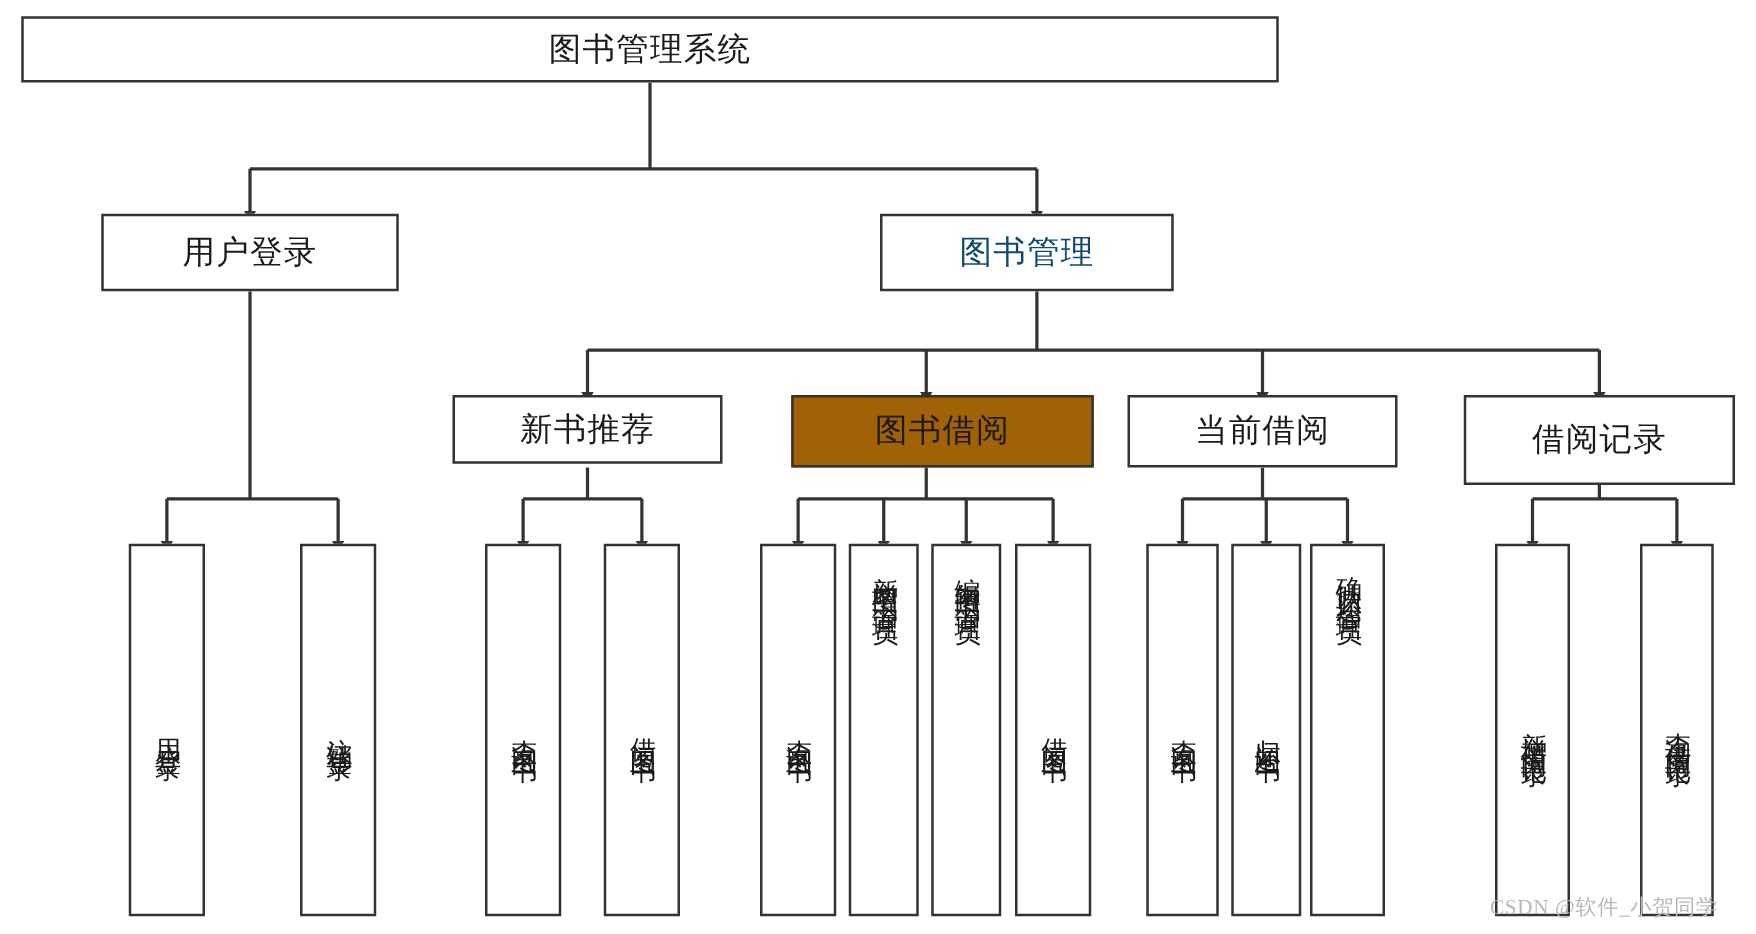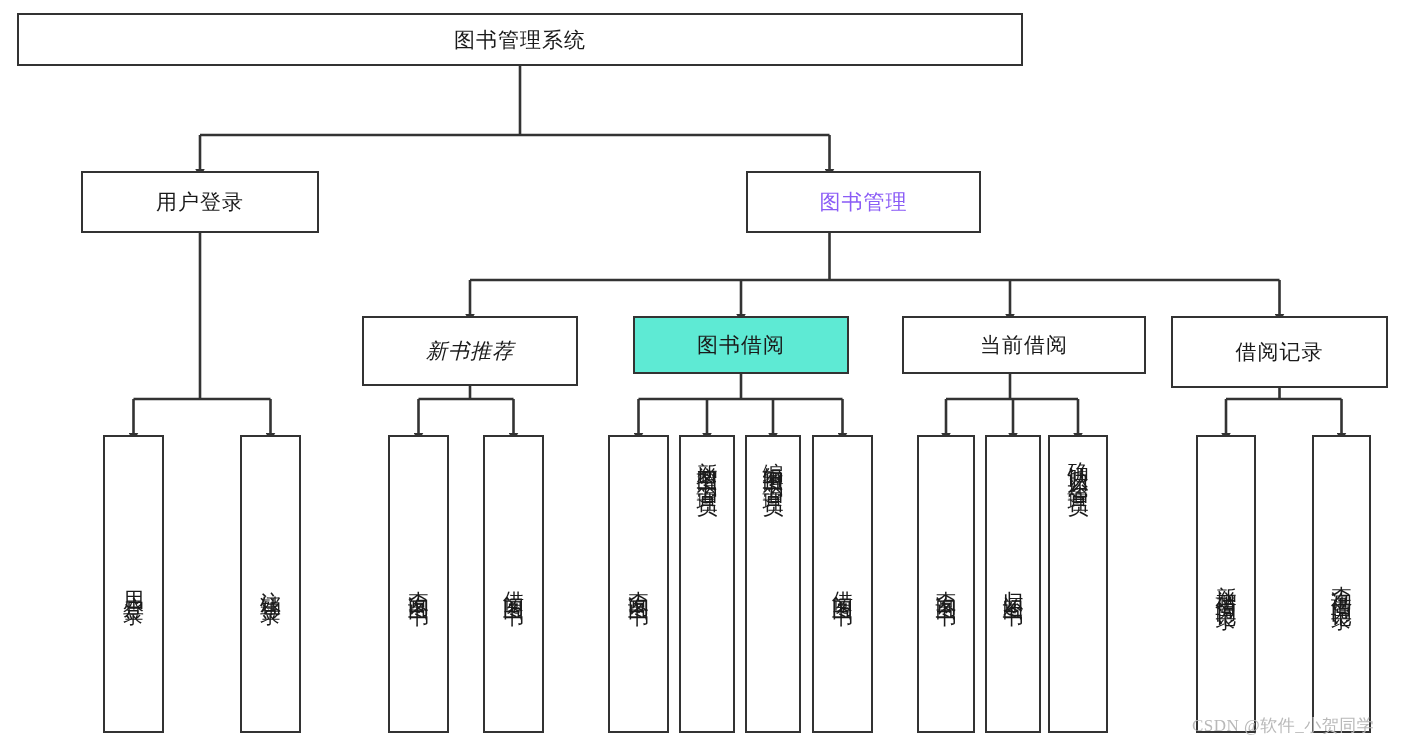--- a/index.html
+++ b/index.html
@@ -30,21 +30,21 @@
     box-sizing: border-box;
     background: #ffffff;
     border: 2px solid #333333;
     display: flex;
     align-items: center;
     justify-content: center;
     text-align: center;
     color: #1a1a1a;
   }
   .node.horiz {
-    font-size: 21px;
+    font-size: 26px;
     letter-spacing: 1px;
     line-height: 1.2;
   }
   .node.vert {
     writing-mode: vertical-rl;
     text-orientation: upright;
     font-size: 21px;
     letter-spacing: 5px;
     line-height: 1.15;
     padding-top: 8px;
@@ -111,30 +111,30 @@
       </g>
   </svg>
 
   <div id="nodes-layer">
       <div class="node horiz" style="left: 17px; top: 13px; width: 1006px; height: 53px; border-color: rgb(51, 51, 51); background: rgb(255, 255, 255); color: rgb(26, 26, 26);">
         <span>图书管理系统</span>
       </div>
       <div class="node horiz" style="left: 81px; top: 171px; width: 238px; height: 62px; border-color: rgb(51, 51, 51); background: rgb(255, 255, 255); color: rgb(26, 26, 26);">
         <span>用户登录</span>
       </div>
-      <div class="node horiz" style="left: 746px; top: 171px; width: 235px; height: 62px; border-color: rgb(51, 51, 51); background: rgb(255, 255, 255); color: #8b5cf6;">
+      <div class="node horiz" style="left: 704px; top: 171px; width: 235px; height: 62px; border-color: rgb(51, 51, 51); background: rgb(255, 255, 255); color: #0c4a6e;">
         <span>图书管理</span>
       </div>
-      <div class="node horiz" style="left: 362px; top: 316px; width: 216px; height: 70px; border-color: rgb(51, 51, 51); background: rgb(255, 255, 255); color: rgb(26, 26, 26); font-style: italic;">
+      <div class="node horiz" style="left: 362px; top: 316px; width: 216px; height: 55px; border-color: rgb(51, 51, 51); background: rgb(255, 255, 255); color: rgb(26, 26, 26);">
         <span>新书推荐</span>
       </div>
-      <div class="node horiz" style="left: 633px; top: 316px; width: 216px; height: 58px; border-color: rgb(51, 51, 51); background: #5eead4; color: rgb(26, 26, 26);">
+      <div class="node horiz" style="left: 633px; top: 316px; width: 242px; height: 58px; border-color: rgb(51, 51, 51); background: #a16207; color: rgb(26, 26, 26);">
         <span>图书借阅</span>
       </div>
-      <div class="node horiz" style="left: 902px; top: 316px; width: 244px; height: 58px; border-color: rgb(51, 51, 51); background: rgb(255, 255, 255); color: rgb(26, 26, 26);">
+      <div class="node horiz" style="left: 902px; top: 316px; width: 216px; height: 58px; border-color: rgb(51, 51, 51); background: rgb(255, 255, 255); color: rgb(26, 26, 26);">
         <span>当前借阅</span>
       </div>
       <div class="node horiz" style="left: 1171px; top: 316px; width: 217px; height: 72px; border-color: rgb(51, 51, 51); background: rgb(255, 255, 255); color: rgb(26, 26, 26);">
         <span>借阅记录</span>
       </div>
       <div class="node vert center" style="left: 103px; top: 435px; width: 61px; height: 298px; border-color: rgb(51, 51, 51); background: rgb(255, 255, 255); color: rgb(26, 26, 26);">
         <span>用户登录</span>
       </div>
       <div class="node vert center" style="left: 240px; top: 435px; width: 61px; height: 298px; border-color: rgb(51, 51, 51); background: rgb(255, 255, 255); color: rgb(26, 26, 26);">
         <span>注销登录</span>

